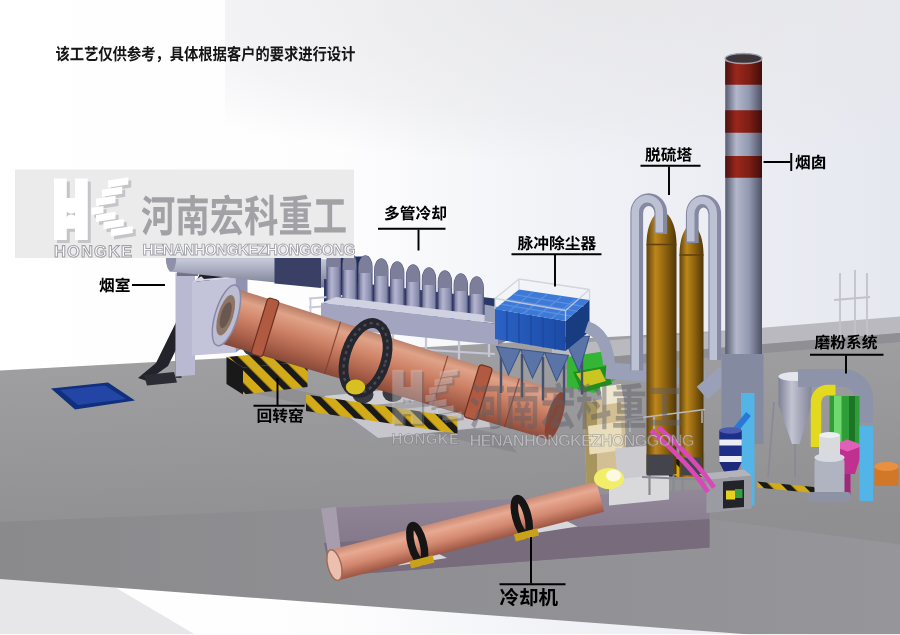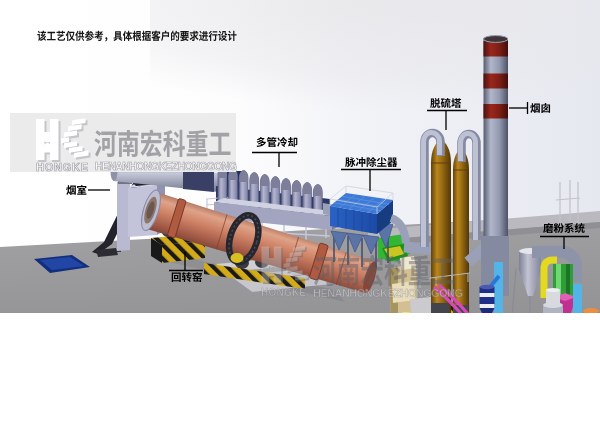--- a/index.html
+++ b/index.html
@@ -1,16 +1,16 @@
 <!DOCTYPE html>
 <html><head>
 <meta charset="utf-8">
 <style>
 html,body{margin:0;padding:0;background:#fff;}
-#stage{position:relative;width:600px;height:313px;overflow:hidden;background:#fff;
+#stage{position:relative;width:600px;height:423px;overflow:hidden;background:#fff;
 font-family:"Liberation Sans", sans-serif;}
 svg{display:block;}
 </style>
 </head>
 <body>
 <div id="stage">
 <svg width="600" height="423" viewBox="0 0 600 423">
 <defs>
   <linearGradient id="sky" x1="0" y1="0" x2="1" y2="0">
     <stop offset="0" stop-color="#ffffff"></stop>

